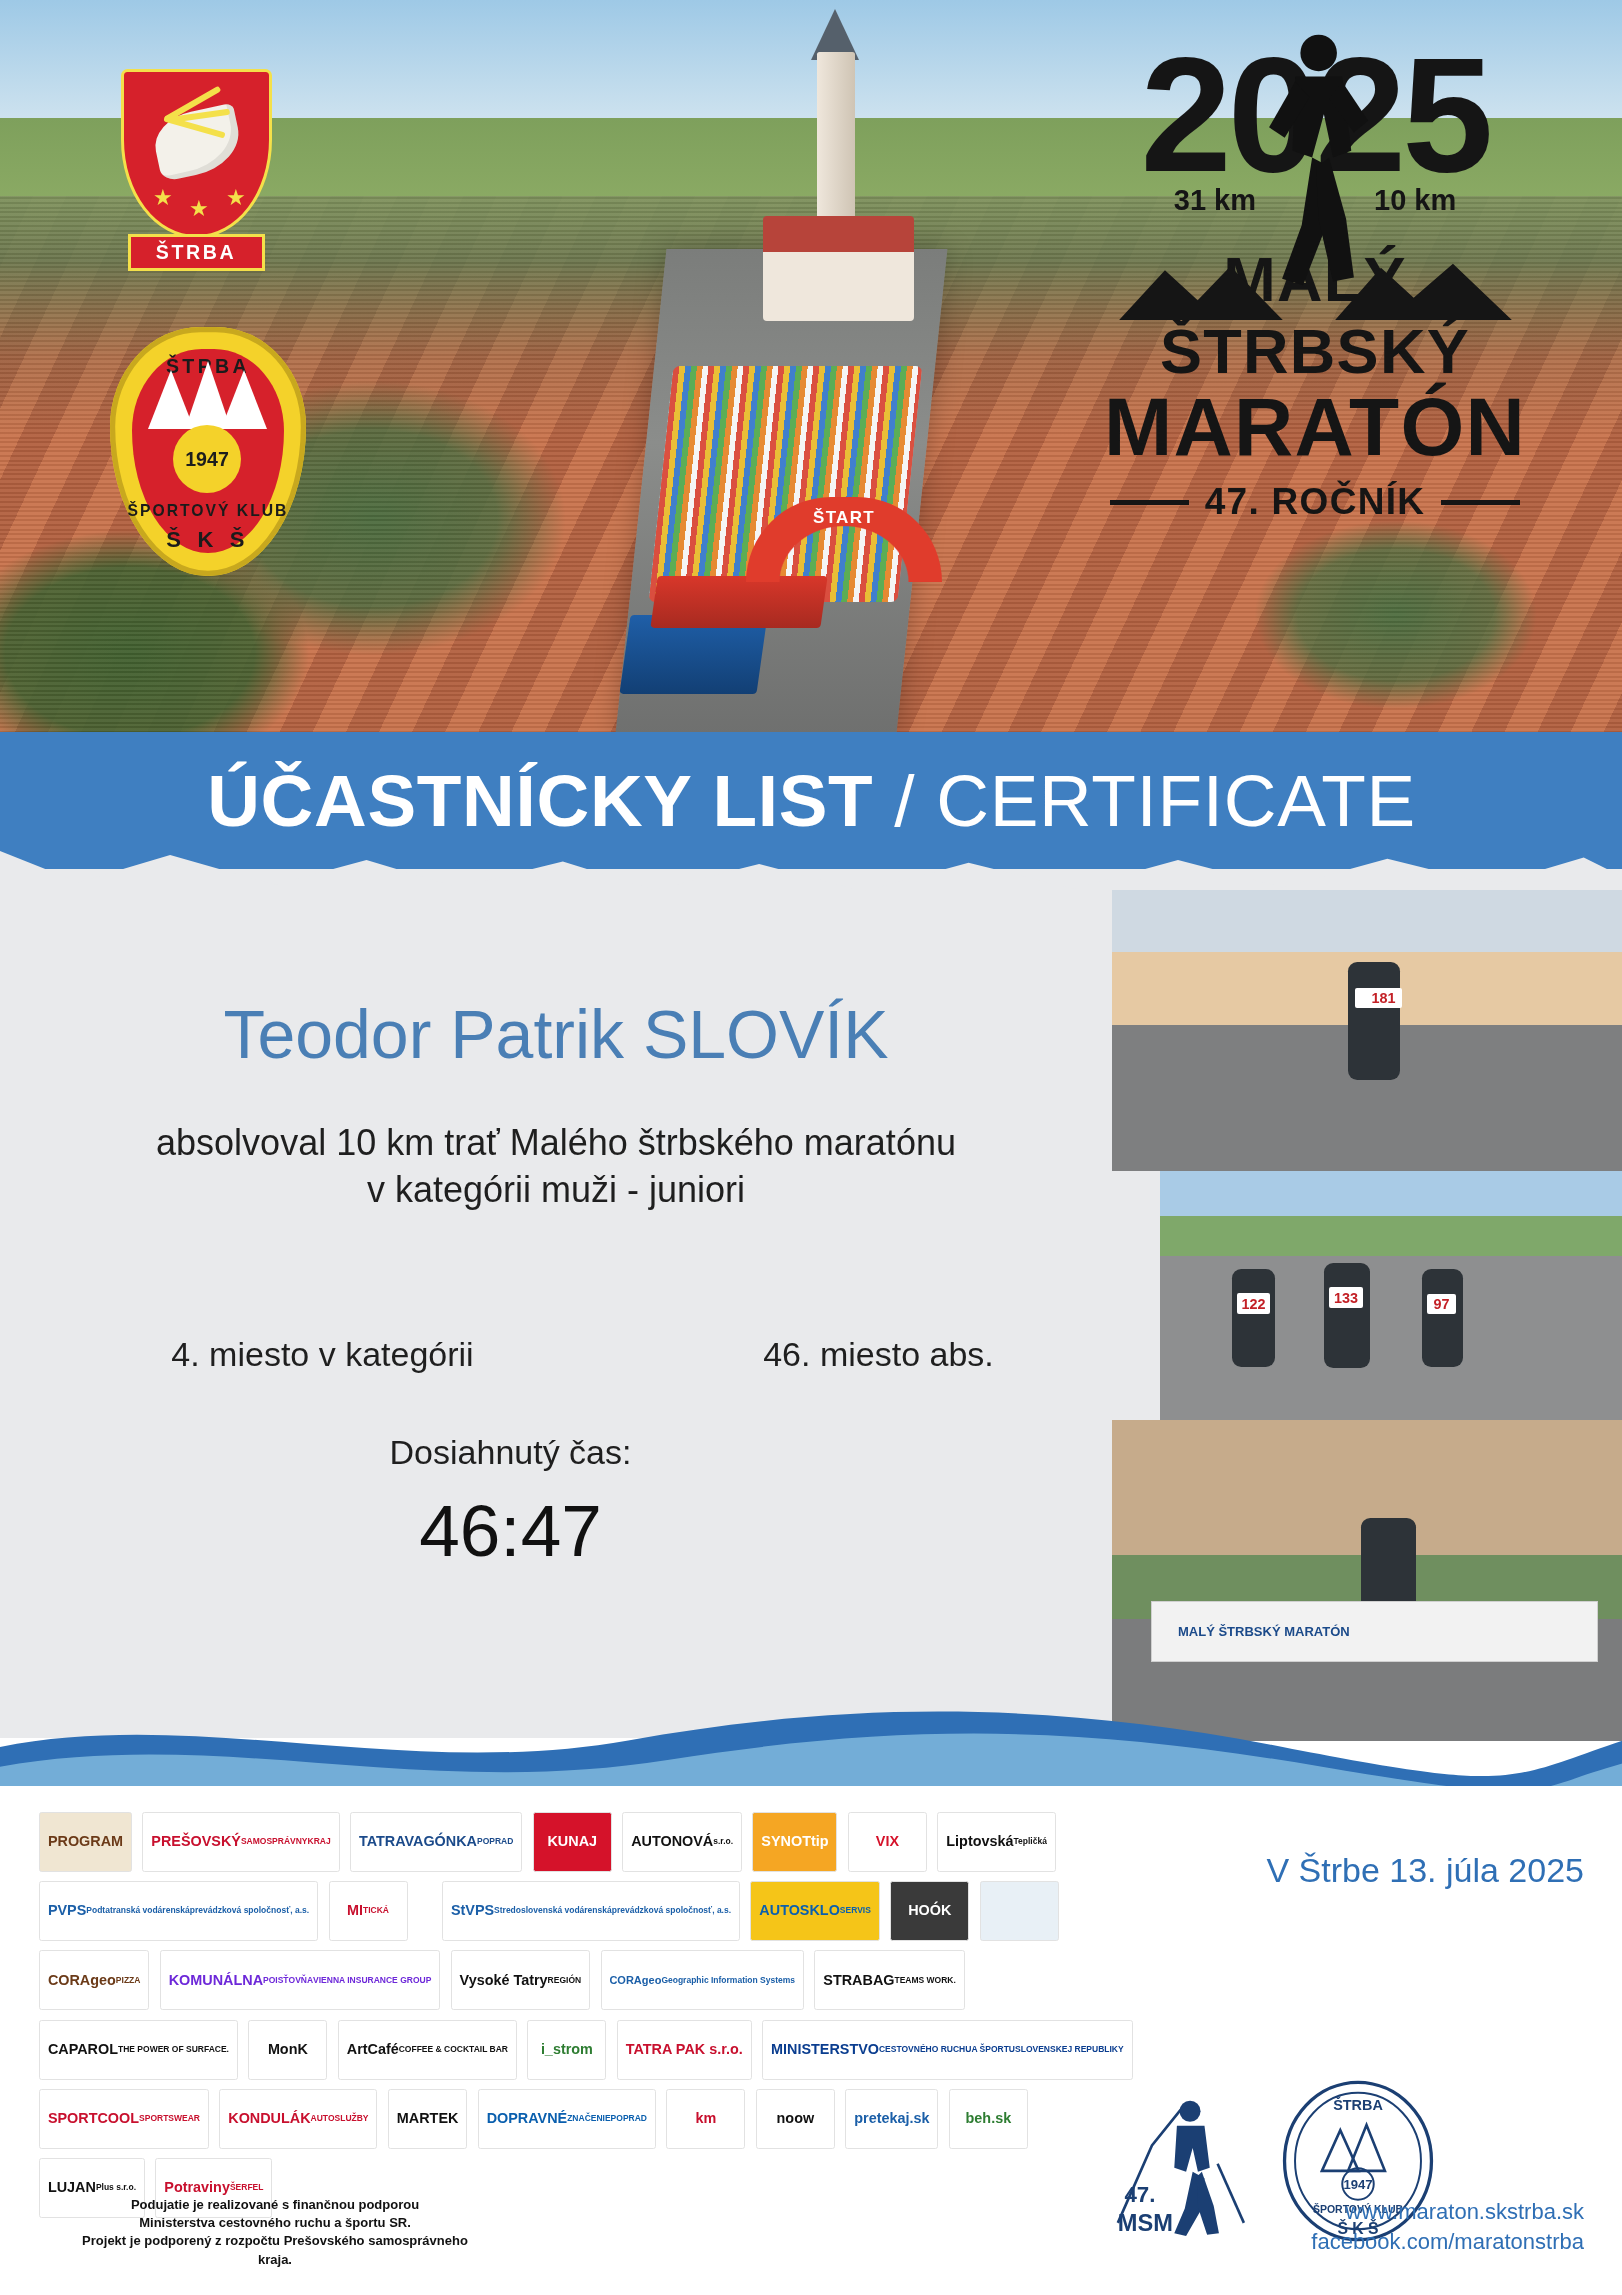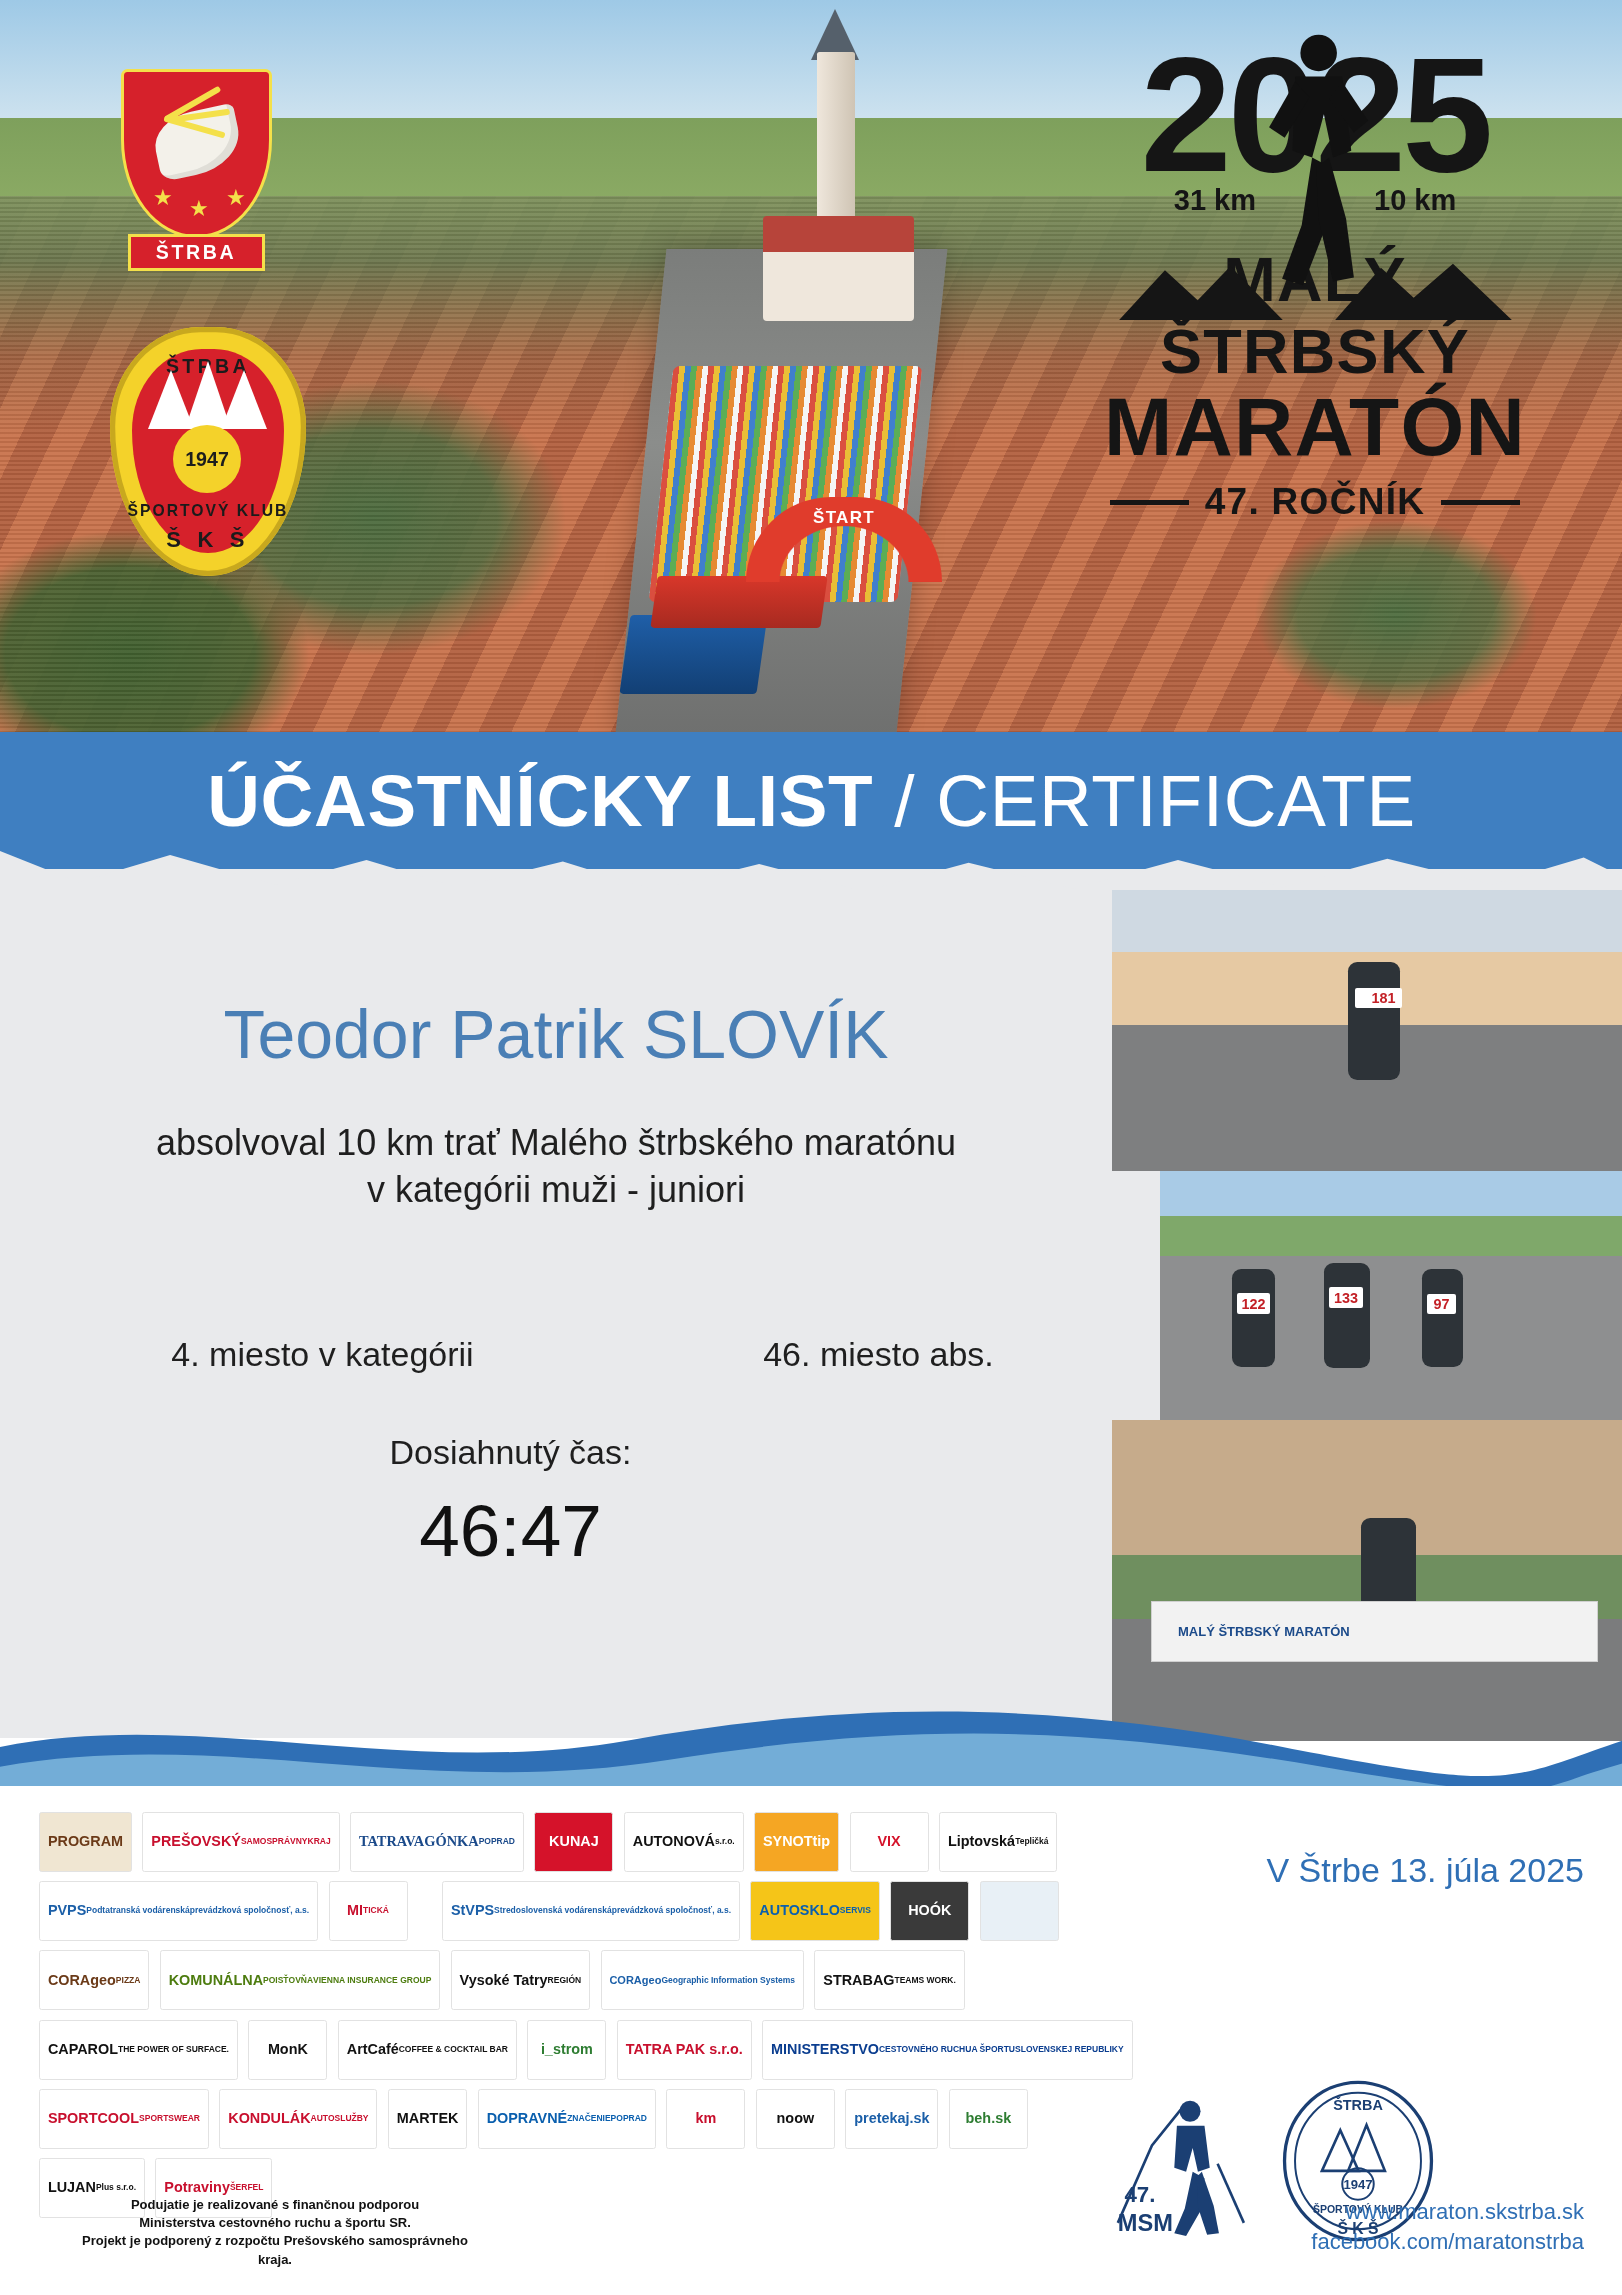--- a/index.html
+++ b/index.html
@@ -511,21 +511,21 @@
   <div class="sponsors">
       <div class="sp" style="background: rgb(240, 230, 210); color: rgb(107, 58, 24); border: 0.7px solid rgb(226, 226, 226);">
         <div style="font-size: 14.4px;">PROGRAM</div>
       </div>
       <div class="sp" style="background: rgb(255, 255, 255); color: rgb(200, 16, 46); border: 0.7px solid rgb(226, 226, 226);">
         <div style="font-size: 14.4px;">PREŠOVSKÝ</div>
         <div style="font-size: 8.5px;">SAMOSPRÁVNY</div>
         <div style="font-size: 8.5px;">KRAJ</div>
       </div>
       <div class="sp" style="background: rgb(255, 255, 255); color: rgb(27, 74, 138); border: 0.7px solid rgb(226, 226, 226);">
-        <div style="font-size: 14.4px; font-family: Liberation Serif, serif;">TATRAVAGÓNKA</div>
+        <div style="font-size: 14.4px;">TATRAVAGÓNKA</div>
         <div style="font-size: 8.5px;">POPRAD</div>
       </div>
       <div class="sp" style="background: rgb(213, 18, 42); color: rgb(255, 255, 255); border: 0.7px solid rgb(226, 226, 226);">
         <div style="font-size: 14.4px;">KUNAJ</div>
       </div>
       <div class="sp" style="background: rgb(255, 255, 255); color: rgb(17, 17, 17); border: 0.7px solid rgb(226, 226, 226);">
         <div style="font-size: 14.4px;">AUTONOVÁ</div>
         <div style="font-size: 8.5px;">s.r.o.</div>
       </div>
       <div class="sp" style="background: rgb(245, 166, 35); color: rgb(255, 255, 255); border: 0.7px solid rgb(226, 226, 226);">
@@ -560,21 +560,21 @@
       <div class="sp" style="background: rgb(58, 58, 58); color: rgb(255, 255, 255); border: 0.7px solid rgb(226, 226, 226);">
         <div style="font-size: 14.4px;">HOÓK</div>
       </div>
       <div class="sp" style="background: rgb(232, 240, 246); color: rgb(27, 95, 168); border: 0.7px solid rgb(226, 226, 226);">
         <div style="font-size: 14.4px;"></div>
       </div>
       <div class="sp" style="background: rgb(255, 255, 255); color: rgb(107, 58, 24); border: 0.7px solid rgb(226, 226, 226);">
         <div style="font-size: 14.4px;">CORAgeo</div>
         <div style="font-size: 8.5px;">PIZZA</div>
       </div>
-      <div class="sp" style="background: rgb(255, 255, 255); color: #4d7c0f; border: 0.7px solid rgb(226, 226, 226);">
+      <div class="sp" style="background: rgb(255, 255, 255); color: #6d28d9; border: 0.7px solid rgb(226, 226, 226);">
         <div style="font-size: 14.4px;">KOMUNÁLNA</div>
         <div style="font-size: 8.5px;">POISŤOVŇA</div>
         <div style="font-size: 8.5px;">VIENNA INSURANCE GROUP</div>
       </div>
       <div class="sp" style="background: rgb(255, 255, 255); color: rgb(17, 17, 17); border: 0.7px solid rgb(226, 226, 226);">
         <div style="font-size: 14.4px;">Vysoké Tatry</div>
         <div style="font-size: 8.5px;">REGIÓN</div>
       </div>
       <div class="sp" style="background: rgb(255, 255, 255); color: rgb(27, 95, 168); border: 0.7px solid rgb(226, 226, 226);">
         <div style="font-size: 11px;">CORAgeo</div>

